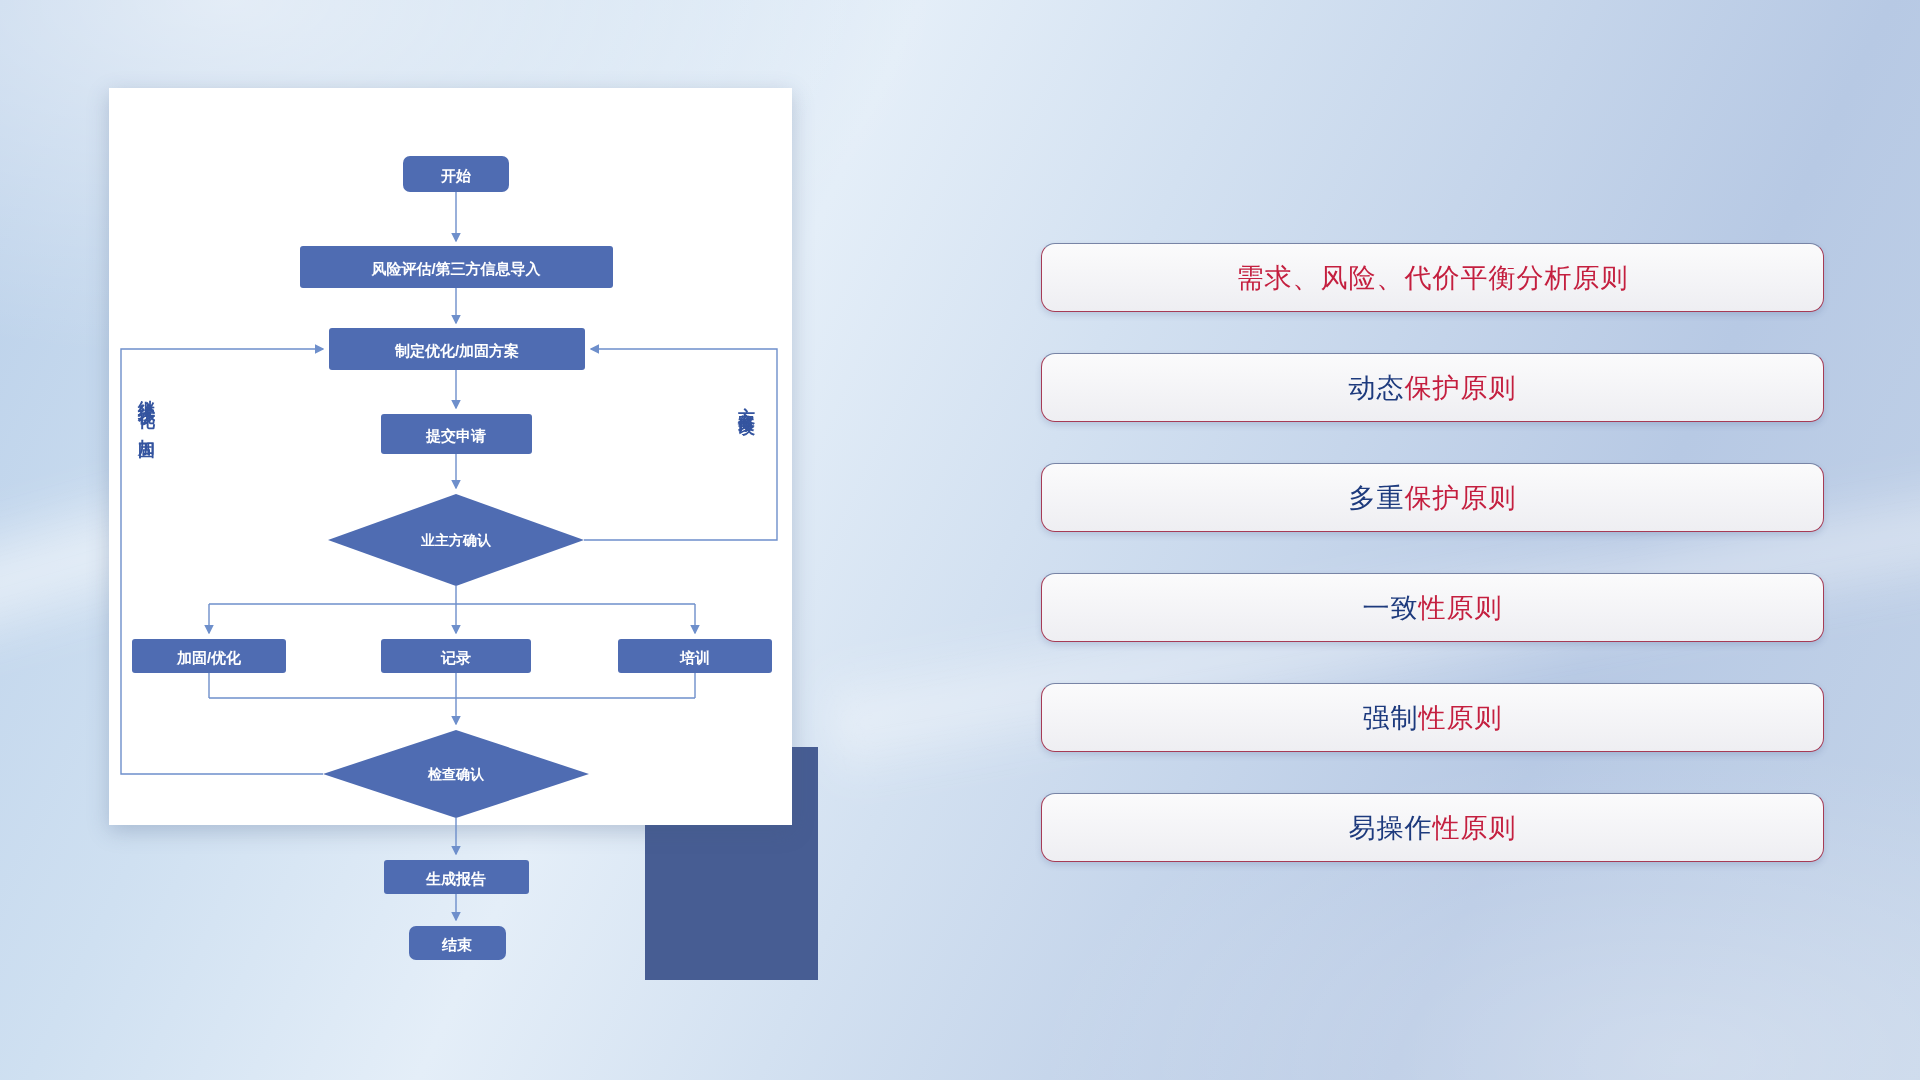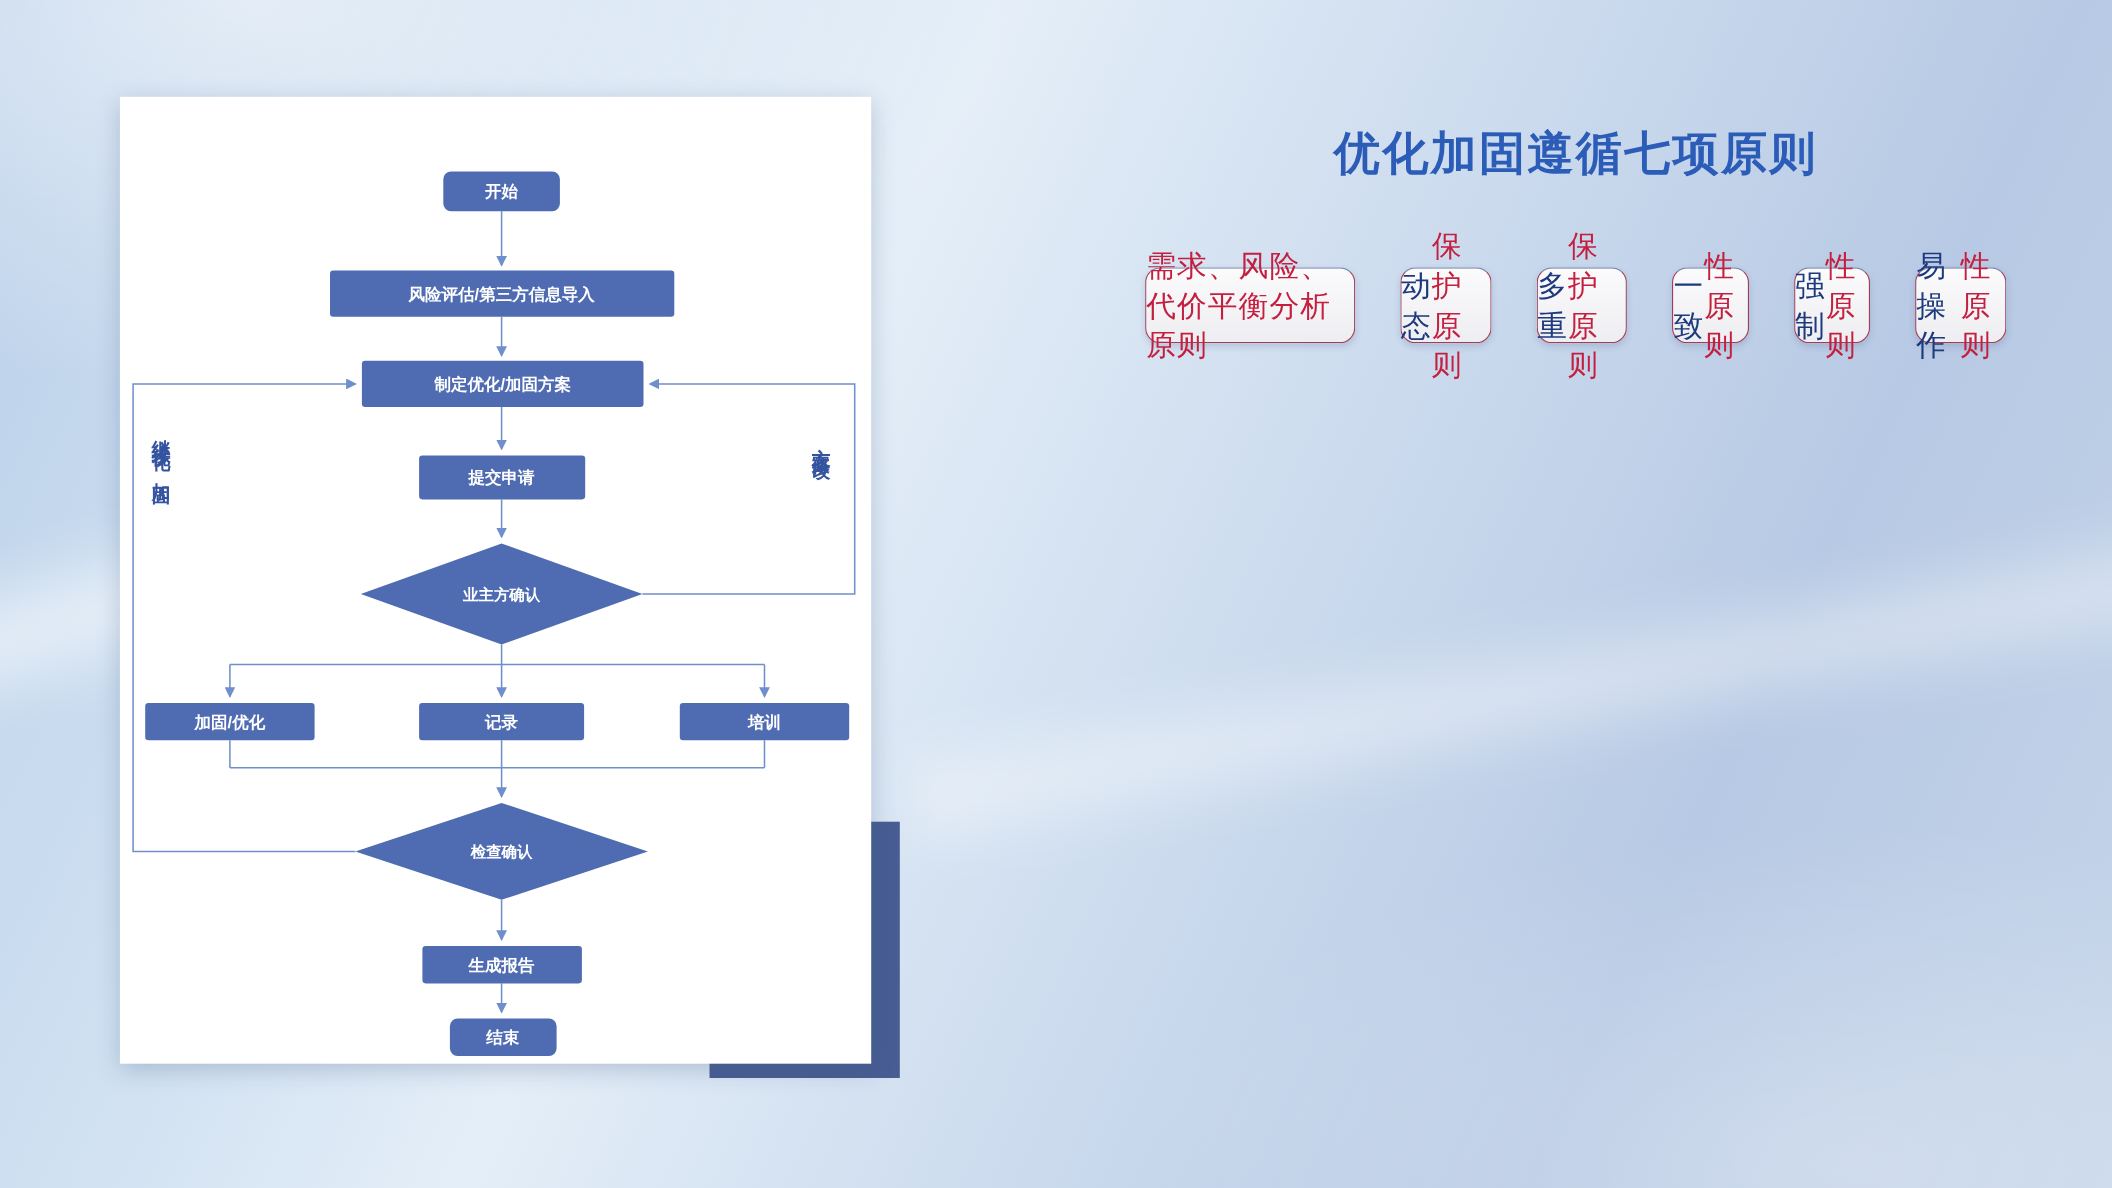--- a/index.html
+++ b/index.html
@@ -26,21 +26,21 @@
   }
 
   
   .accent-rect {
     position:absolute; left:645px; top:747px; width:173px; height:233px;
     background:#475d93; z-index:1;
   }
 
   
   .flow-card {
-    position:absolute; left:109px; top:88px; width:683px; height:879px;
+    position:absolute; left:109px; top:88px; width:683px; height:737px;
     background:#ffffff; z-index:2;
     box-shadow:0 6px 20px rgba(70,90,130,.28);
   }
   .flow-card svg { position:absolute; left:0; top:0; }
 
   .flow-node-rect { fill:#4f6cb2; }
   .flow-node-diamond { fill:#4f6cb2; }
   .flow-node-text {
     fill:#ffffff; font-weight:bold; font-size:15px;
     text-anchor:middle; dominant-baseline:central;
@@ -58,21 +58,21 @@
   .vlabel.right { left:626px; top:306px; }
 
   
   .slide-title {
     position:absolute; left:1041px; top:112px; width:783px;
     text-align:center; font-size:42px; font-weight:bold; color:#2b5cb8;
     letter-spacing:2px; z-index:2;
   }
   .principles {
     position:absolute; left:1041px; top:243px; width:783px;
-    display:flex; flex-direction:row; gap:41px; z-index:2;
+    display:flex; flex-direction:column; gap:41px; z-index:2;
   }
   .principle {
     height:69px; border-radius:14px;
     background:linear-gradient(180deg,#fbfbfc,#eeeef2);
     border:1.5px solid #a63b55; border-top-color:#7884a6;
     box-shadow:0 3px 6px rgba(70,90,140,.20);
     display:flex; align-items:center; justify-content:center;
     font-size:27px; letter-spacing:1px;
   }
   .p-navy { color:#1d3a7d; }
@@ -168,21 +168,20 @@
       <g>
         <rect class="flow-node-rect" x="300" y="838" width="97" height="34" rx="7"></rect>
         <text class="flow-node-text" x="348" y="856">结束</text>
       </g>
     </svg>
 
     <div class="vlabel left">继续优化/加固</div>
     <div class="vlabel right">方案修改</div>
   </section>
 
-  <h1 class="slide-title">优化加固遵循七项原则</h1>
 
   <section class="principles">
     <div class="principle">
         <span class="p-navy"></span>
         <span class="p-red">需求、风险、代价平衡分析原则</span>
       </div>
     <div class="principle">
         <span class="p-navy">动态</span>
         <span class="p-red">保护原则</span>
       </div>

